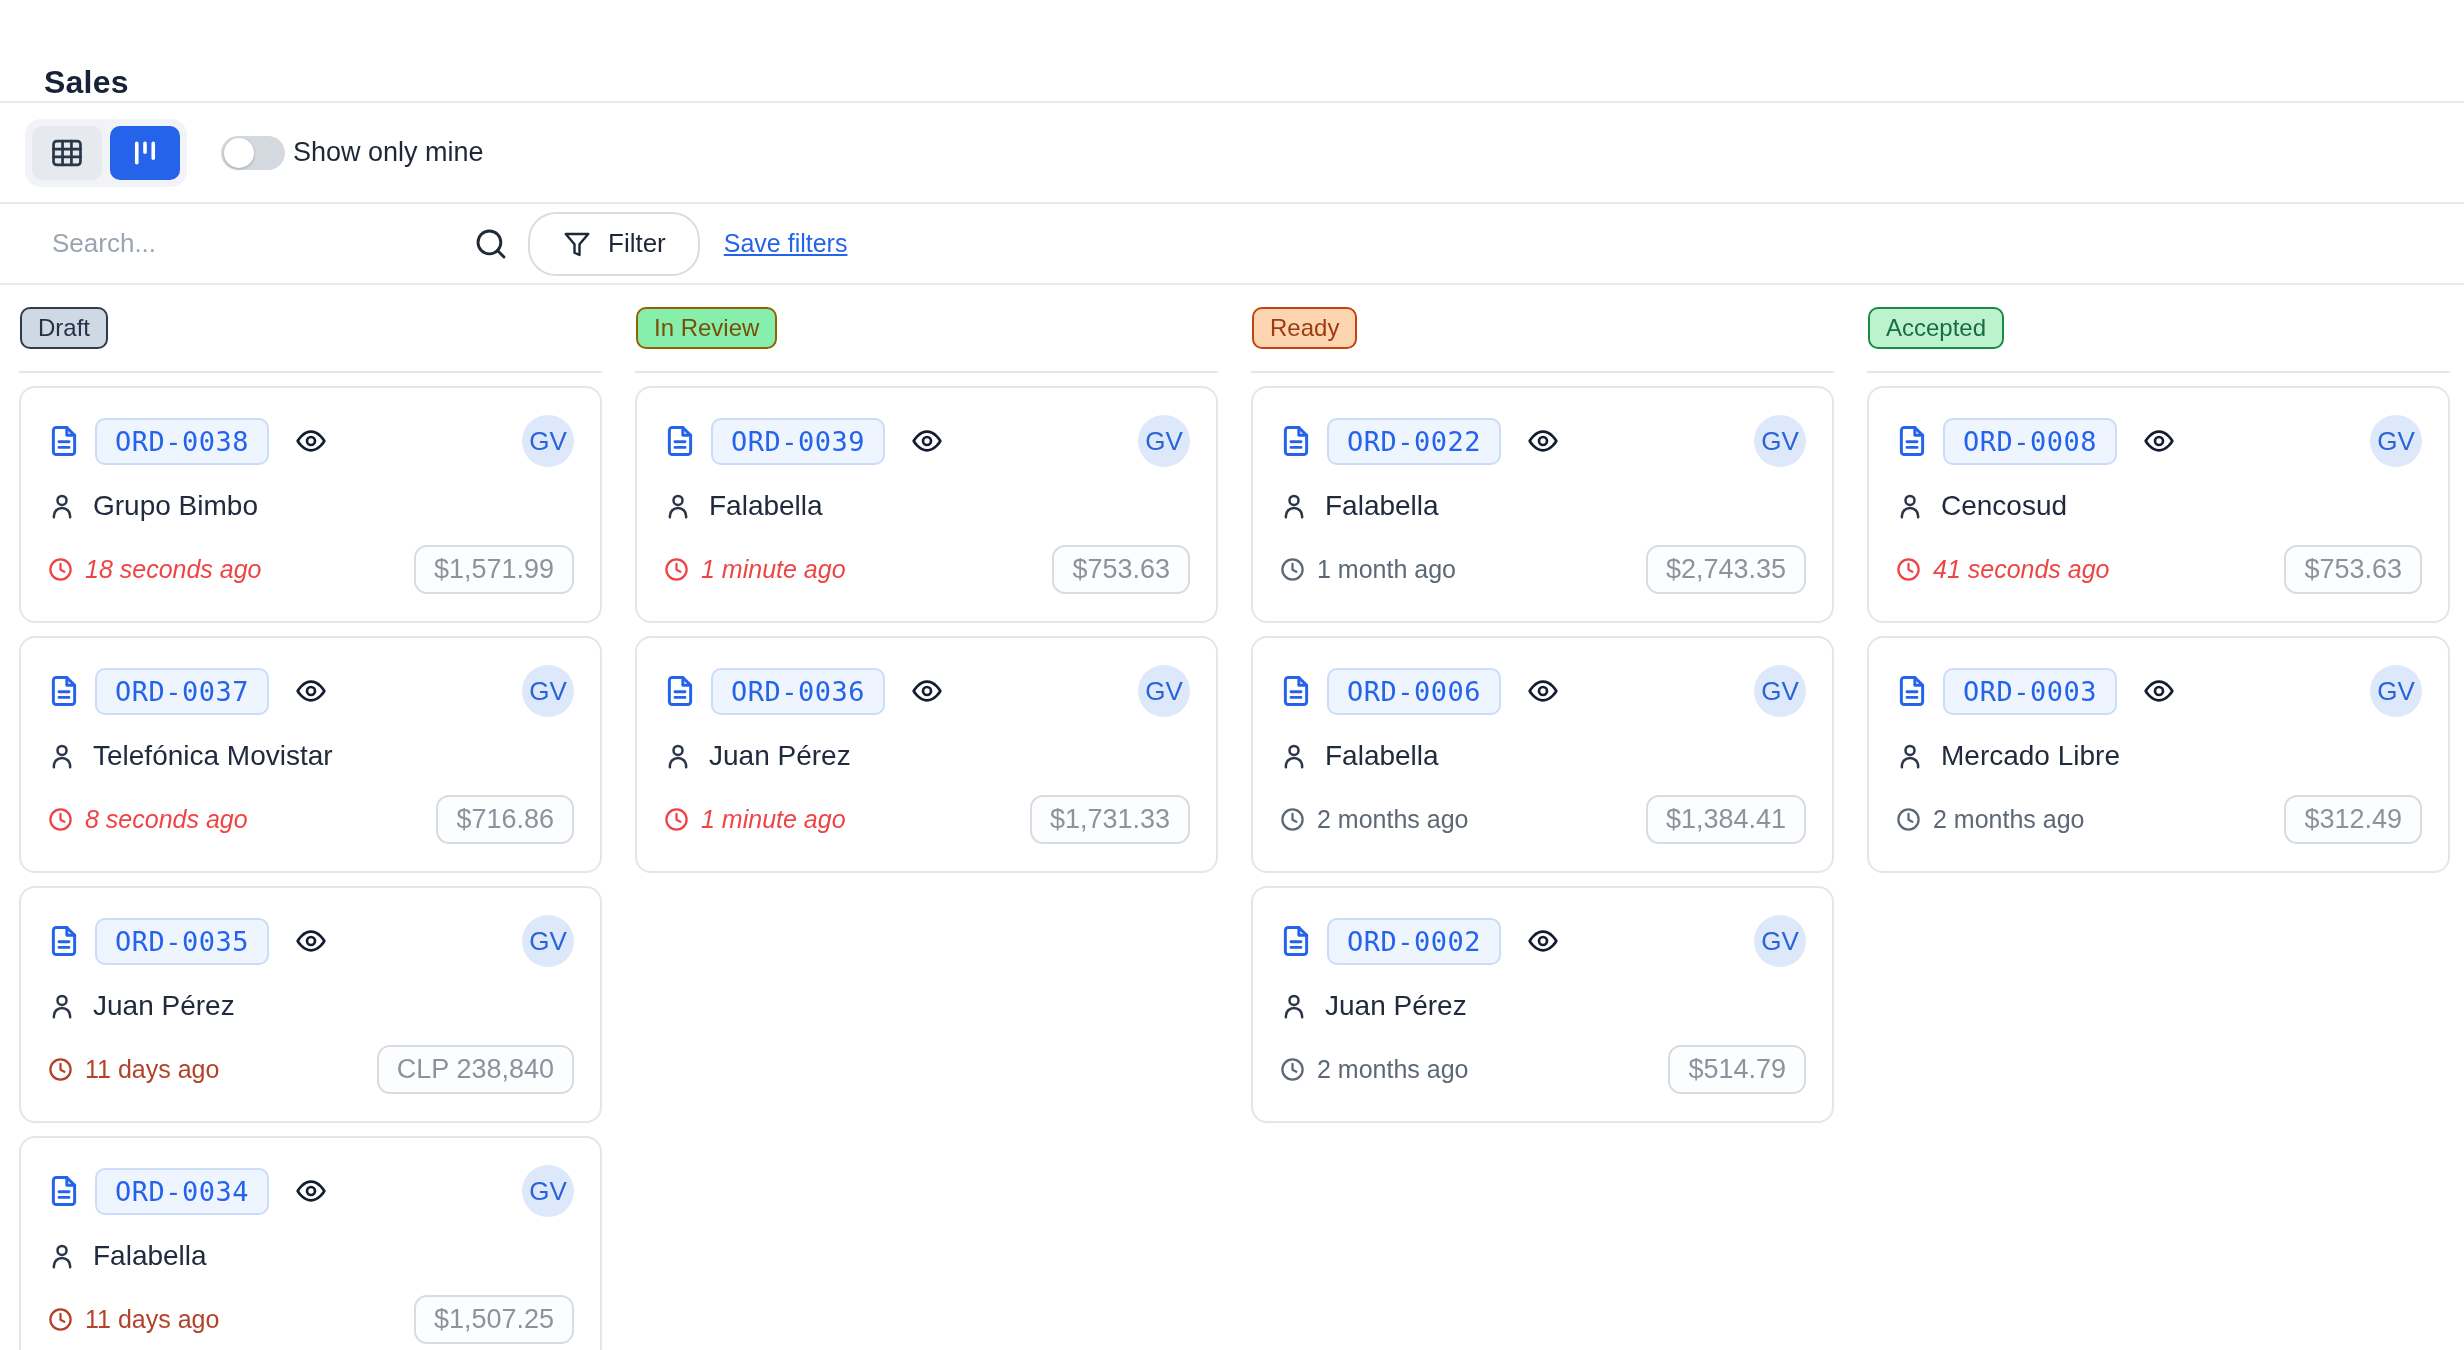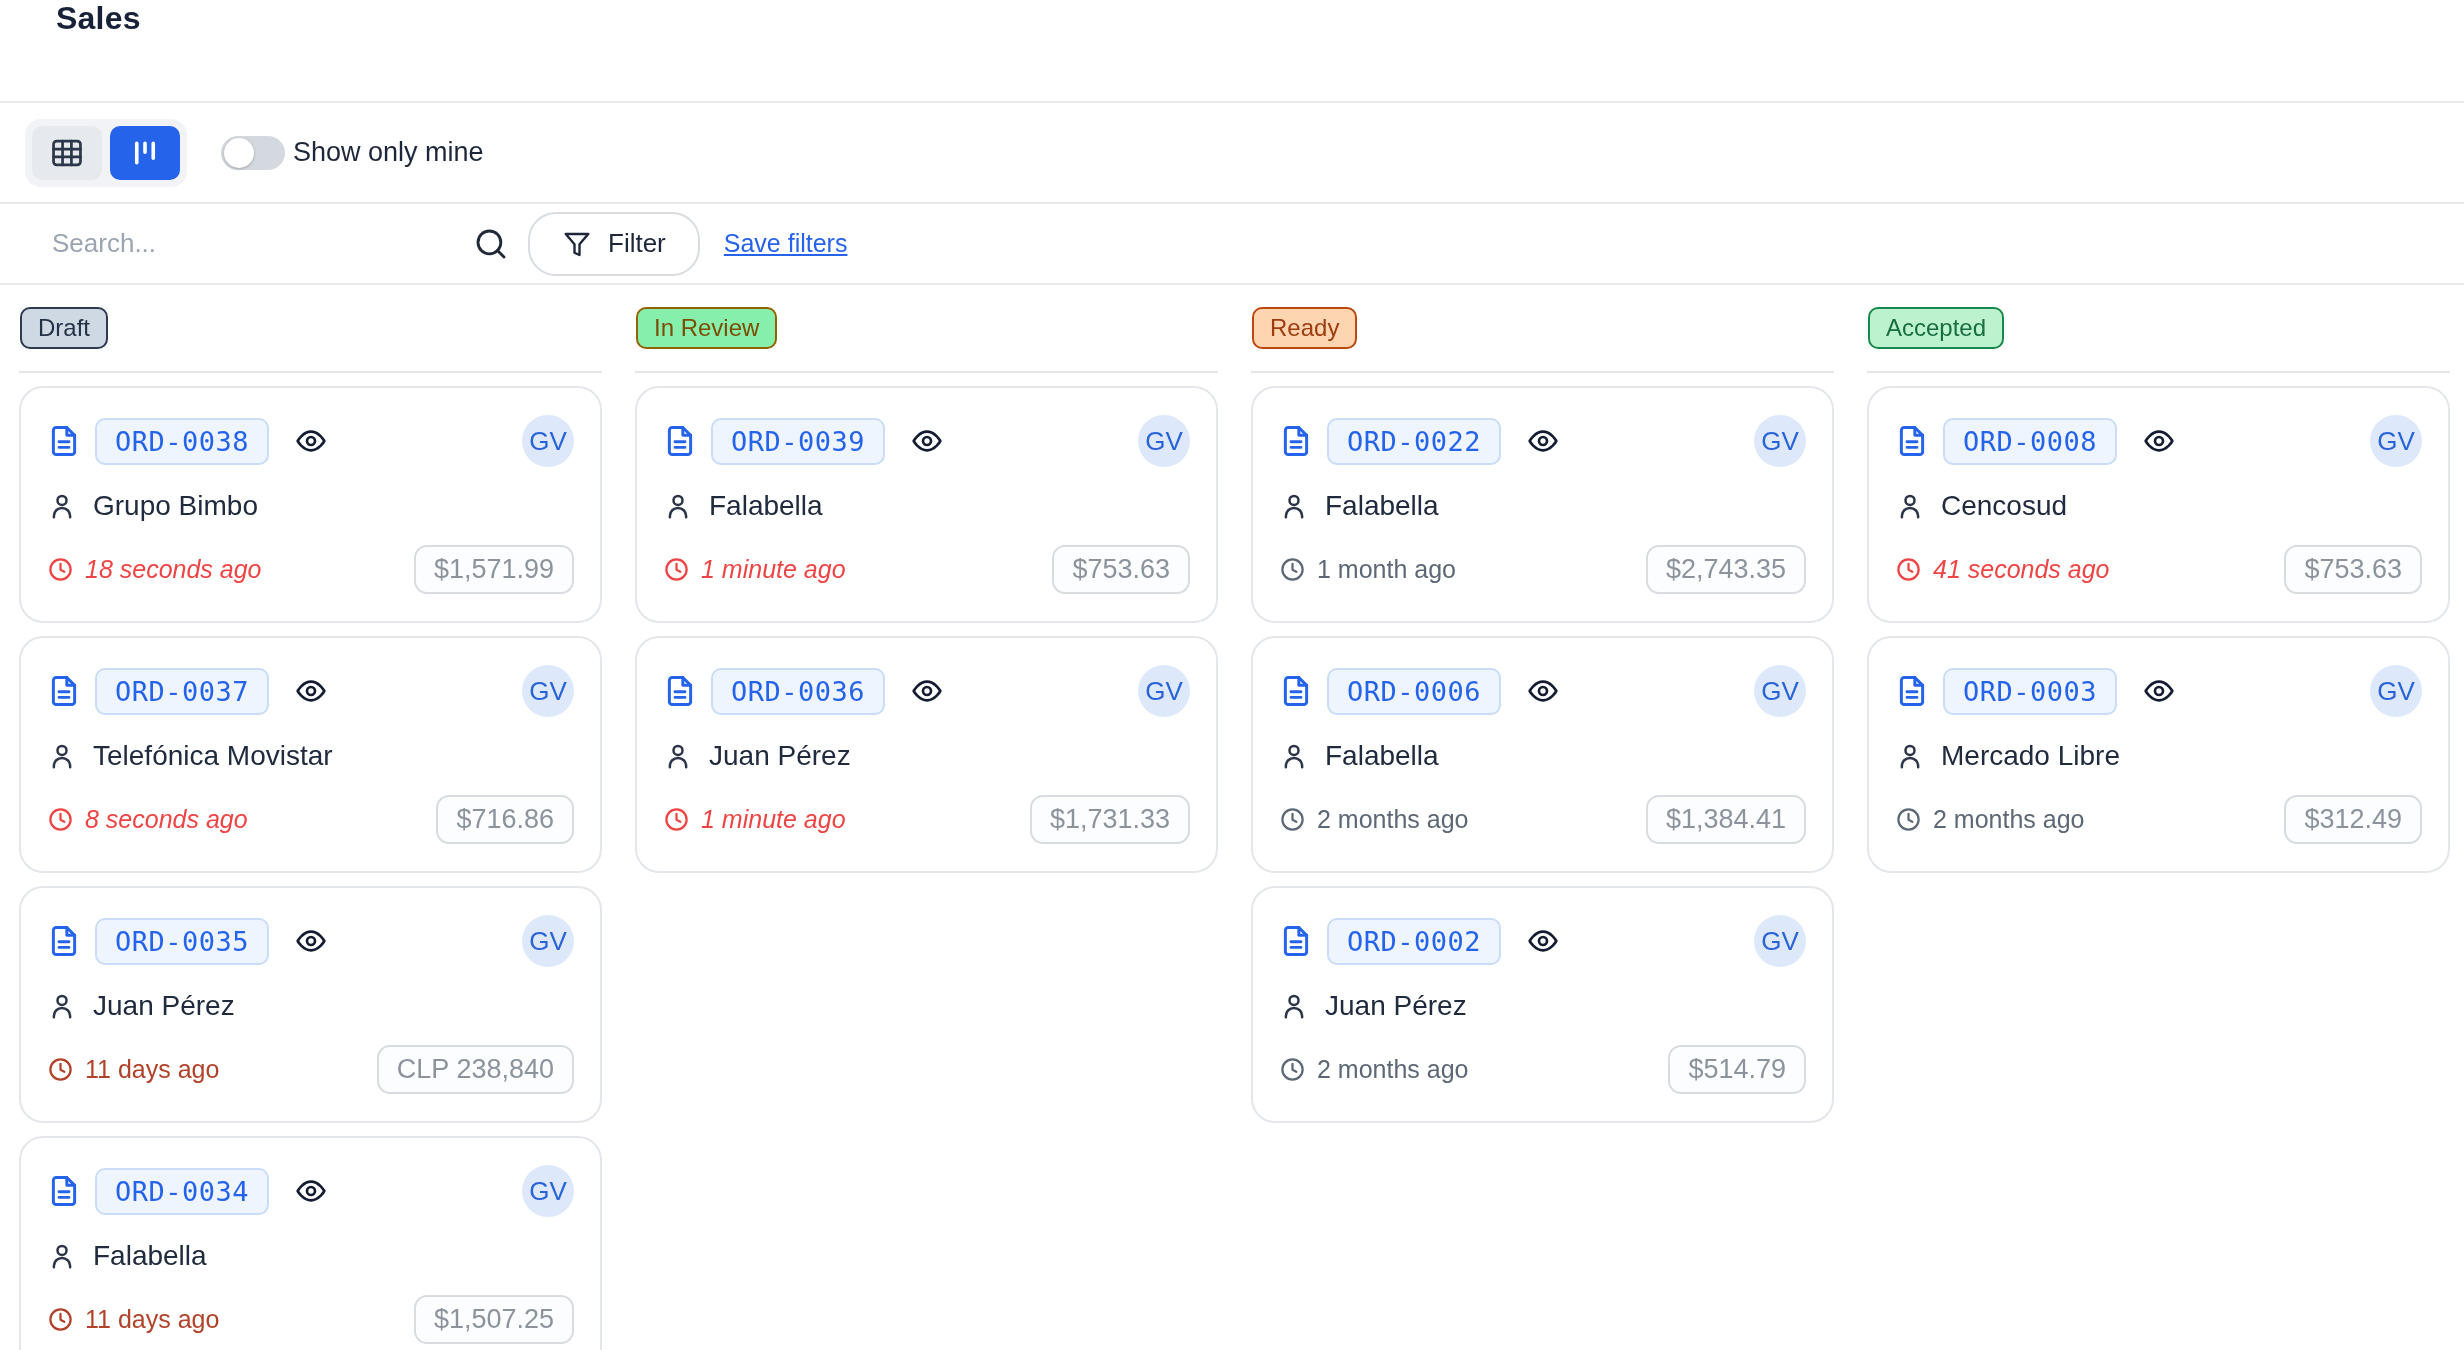--- a/index.html
+++ b/index.html
@@ -1,20 +1,20 @@
 <!DOCTYPE html>
 <html><head>
 <meta charset="utf-8">
 <style>
   * { margin:0; padding:0; box-sizing:border-box; }
   html,body { width:2464px; height:1350px; background:#ffffff; overflow:hidden;
               font-family:"Liberation Sans", sans-serif; color:#1d2739; }
 
   
-  .page-header { height:103px; border-bottom:2px solid #e7e9ec; display:flex; align-items:flex-start; padding-left:56px; }
+  .page-header { height:103px; border-bottom:2px solid #e7e9ec; display:flex; align-items:flex-end; padding-left:44px; }
   .page-title { font-size:32px; font-weight:700; color:#172238; letter-spacing:.2px; }
 
   
   .toolbar-views { height:101px; border-bottom:2px solid #e7e9ec; display:flex; align-items:center; padding-left:25px; }
   .view-toggle-group { background:#f1f3f6; border-radius:16px; padding:7px; display:flex; gap:8px; }
   .view-btn { width:70px; height:54px; border:none; border-radius:10px; display:flex; align-items:center; justify-content:center; cursor:pointer; }
   .view-btn.table { background:#e6eaef; color:#2b3648; }
   .view-btn.kanban { background:#2563eb; color:#ffffff; }
   .switch-wrap { display:flex; align-items:center; margin-left:34px; }
   .switch { width:64px; height:34px; border-radius:17px; background:#d4d9e0; position:relative; cursor:pointer; }
@@ -32,21 +32,21 @@
   
   .board { display:flex; gap:33px; padding:22px 16px 0 19px; align-items:flex-start; }
   .column { width:583px; flex:none; }
   .status-badge { display:inline-block; font-size:24px; line-height:1.25; padding:4px 16px; border:2px solid; border-radius:10px; margin:0 0 22px 1px; }
   .badge-draft     { background:#cfd9e4; border-color:#2c3b50; color:#243247; }
   .badge-in_review { background:#86efac; border-color:#926300; color:#7b4e05; }
   .badge-ready     { background:#fdd5b0; border-color:#bc4710; color:#9d3c10; }
   .badge-accepted  { background:#bdf2cf; border-color:#17894d; color:#186e41; }
   .card-list { border-top:2px solid #e4e7ea; padding-top:5px; }
 
-  .card { background:#ffffff; border:2px solid #e3e6ea; border-radius:24px; height:237px;
+  .card { background:#ffffff; border:2px solid #e3e6ea; border-radius:16px; height:237px;
           margin:8px 0 13px 0; padding:27px 26px; display:flex; flex-direction:column; justify-content:space-between; cursor:pointer; }
   .row { display:flex; align-items:center; }
   .doc-icon { color:#2563eb; display:flex; }
   .ord-badge { margin-left:14px; font-family:"DejaVu Sans Mono","Liberation Mono",monospace; font-size:27px; font-weight:500; color:#2563eb;
                background:#eef5fe; border:2px solid #c9ddf8; border-radius:10px; padding:6px 18px; letter-spacing:.5px; }
   .eye-btn { margin-left:26px; color:#131c30; display:flex; cursor:pointer; background:none; border:none; padding:0; }
   .avatar { margin-left:auto; width:52px; height:52px; border-radius:50%; background:#dde8fb; color:#2a63d8;
             font-size:26px; font-weight:500; display:flex; align-items:center; justify-content:center; }
   .person-icon { color:#2b3547; display:flex; }
   .customer { margin-left:16px; font-size:28px; color:#202b3e; }

